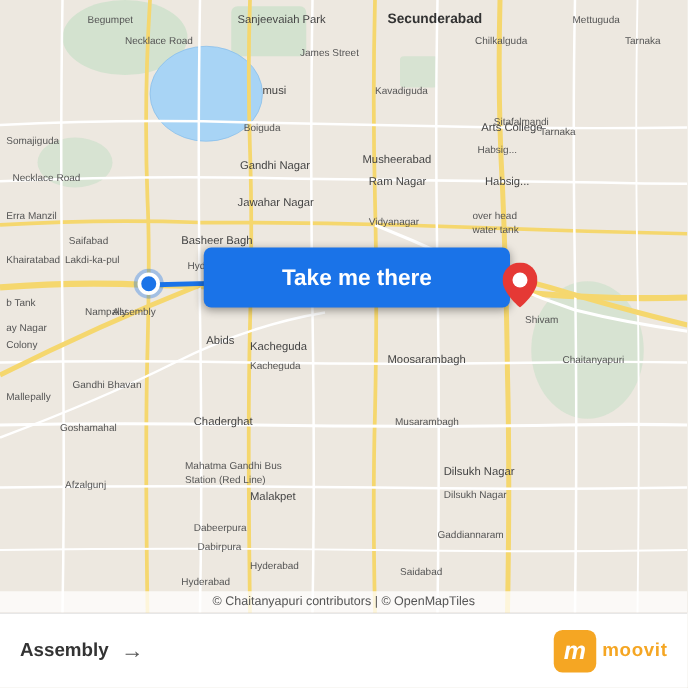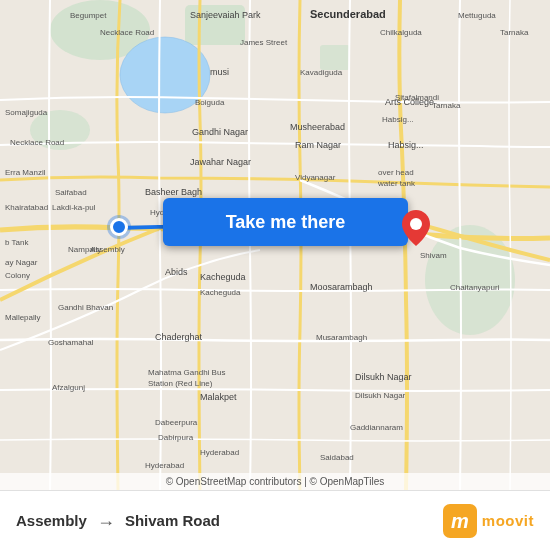--- a/index.html
+++ b/index.html
@@ -261,30 +261,29 @@
 
   <button id="take-me-there-btn" style="position:absolute; top:198px; left:163px; width:245px; height:48px; background-color:#1a73e8; color:white; border:none; border-radius:6px; font-size:18px; font-weight:bold; cursor:pointer; display:flex; align-items:center; justify-content:center; box-shadow:0 2px 8px rgba(0,0,0,0.4); z-index:10;">Take me there</button>
 
   <div id="destination-marker" style="position:absolute; top:210px; left:402px; z-index:10; width:28px; height:36px;">
     <svg viewBox="0 0 28 36" xmlns="http://www.w3.org/2000/svg" width="28" height="36">
       <path d="M14 0 C6.268 0 0 6.268 0 14 C0 24.5 14 36 14 36 C14 36 28 24.5 28 14 C28 6.268 21.732 0 14 0 Z" fill="#e53935"></path>
       <circle cx="14" cy="14" r="6" fill="white"></circle>
     </svg>
   </div>
 
-  <div id="attribution" style="position:absolute; bottom:0; left:0; width:100%; background:rgba(255,255,255,0.75); font-size:10px; color:#555; padding:3px 6px; text-align:center; z-index:5;">© OpenStreetMap contributors | © OpenMapTiles</div>
+  <div id="attribution" style="position:absolute; bottom:0; left:0; width:100%; background:rgba(255,255,255,0.75); font-size:10px; color:#555; padding:3px 6px; text-align:center; z-index:5;">© Chaitanyapuri contributors | © OpenMapTiles</div>
 
 </div>
 
 <div id="footer" style="width:550px; height:60px; background-color:white; display:flex; align-items:center; padding:0 16px; border-top:1px solid #e0e0e0;">
 
   <div class="footer-left" style="display:flex; align-items:center; gap:10px;">
     <span style="font-size:15px; font-weight:600; color:#333;">Assembly</span>
     <span style="font-size:18px; color:#555;">→</span>
-    <span style="font-size:15px; font-weight:600; color:#333;">Shivam Road</span>
   </div>
 
   <div style="margin-left:auto; display:flex; align-items:center; gap:5px;">
     <div style="width:34px; height:34px; background-color:#f5a623; border-radius:7px; display:flex; align-items:center; justify-content:center;">
       <span style="color:white; font-weight:bold; font-size:20px; font-style:italic; line-height:1;">m</span>
     </div>
     <span style="font-size:15px; font-weight:bold; color:#f5a623; letter-spacing:0.5px;text-align:right;">moovit</span>
   </div>
 
 </div>

